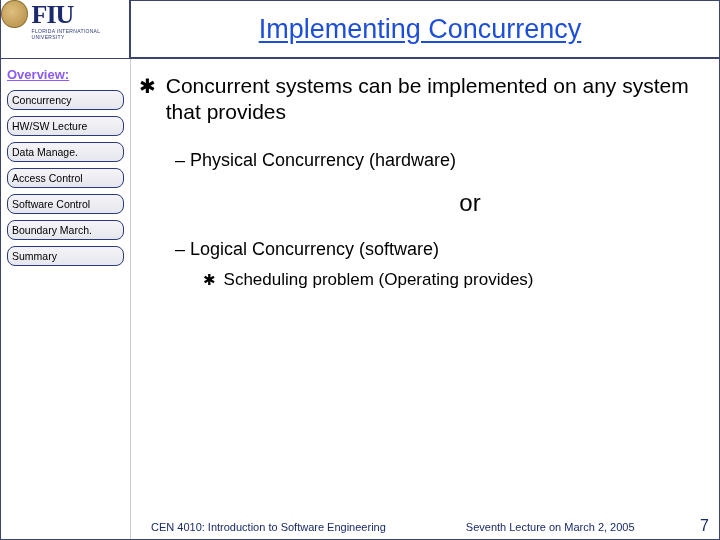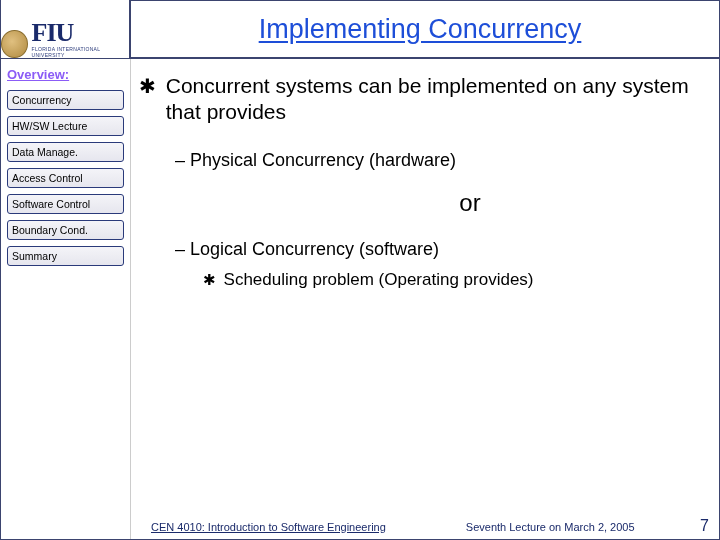--- a/index.html
+++ b/index.html
@@ -12,21 +12,21 @@
   }
   .header {
     display: flex; align-items: center;
     border-bottom: 2px solid #3b446f;
     height: 58px;
     padding-right: 10px;
   }
   .logo-box {
     width: 130px; height: 58px;
     border-right: 2px solid #3b446f;
-    display: flex; align-items: flex-end; justify-content: center;
+    display: flex; align-items: flex-start; justify-content: center;
     background: #fff;
     gap: 4px;
   }
   .logo-seal {
     width: 28px; height: 28px; border-radius: 50%;
     background: radial-gradient(circle at 40% 40%, #e0c080, #b08a40);
     border: 1px solid #8a6d2e;
   }
   .logo-fiu {
     font-family: 'Times New Roman', serif;
@@ -57,21 +57,21 @@
     font-size: 13px; font-weight: bold;
     text-decoration: underline;
     color: #8b5cf6; margin-bottom: 8px;
   }
   .nav-btn {
     display: block;
     font-size: 10.5px;
     color: #000;
     background: linear-gradient(#f4f4f8, #e6e6ee);
     border: 1px solid #2a3a7a;
-    border-radius: 3px;
+    border-radius: 8px;
     padding: 3px 4px;
     margin-bottom: 6px;
     text-align: left;
     width: 100%;
     cursor: pointer;
   }
   .content {
     flex: 1; padding: 14px 18px 0 8px;
     font-family: Arial, sans-serif;
     color: #000;
@@ -94,21 +94,21 @@
   .bul2 .star { font-size: 15px; }
   .footer {
     position: absolute;
     bottom: 6px; left: 0; right: 0;
     display: flex;
     font-size: 11px; color: #1a2a6a;
     padding: 0 18px 0 150px;
     justify-content: flex-start;
     gap: 80px;
   }
-  .footer .course { flex: 0 0 auto; text-decoration: underline; }
+  .footer .course { flex: 0 0 auto; }
   .footer .lecture { flex: 0 0 auto; }
   .pagenum {
     position: absolute; bottom: 4px; right: 10px;
     font-size: 16px; color: #1a2a6a;
   }
 </style>
 </head>
 <body>
 
 <div class="slide">
@@ -124,21 +124,21 @@
   </div>
 
   <div class="body">
     <div class="sidebar">
       <div class="overview-label">Overview:</div>
       <button class="nav-btn">Concurrency</button>
       <button class="nav-btn">HW/SW Lecture</button>
       <button class="nav-btn">Data Manage.</button>
       <button class="nav-btn">Access Control</button>
       <button class="nav-btn">Software Control</button>
-      <button class="nav-btn">Boundary Cond.</button>
+      <button class="nav-btn">Boundary March.</button>
       <button class="nav-btn">Summary</button>
     </div>
 
     <div class="content">
       <div class="bul0">
         <span class="star">✱</span>
         <span>Concurrent systems can be implemented on any system that provides</span>
       </div>
       <div class="bul1">Physical Concurrency (hardware)</div>
       <div class="or">or</div>

